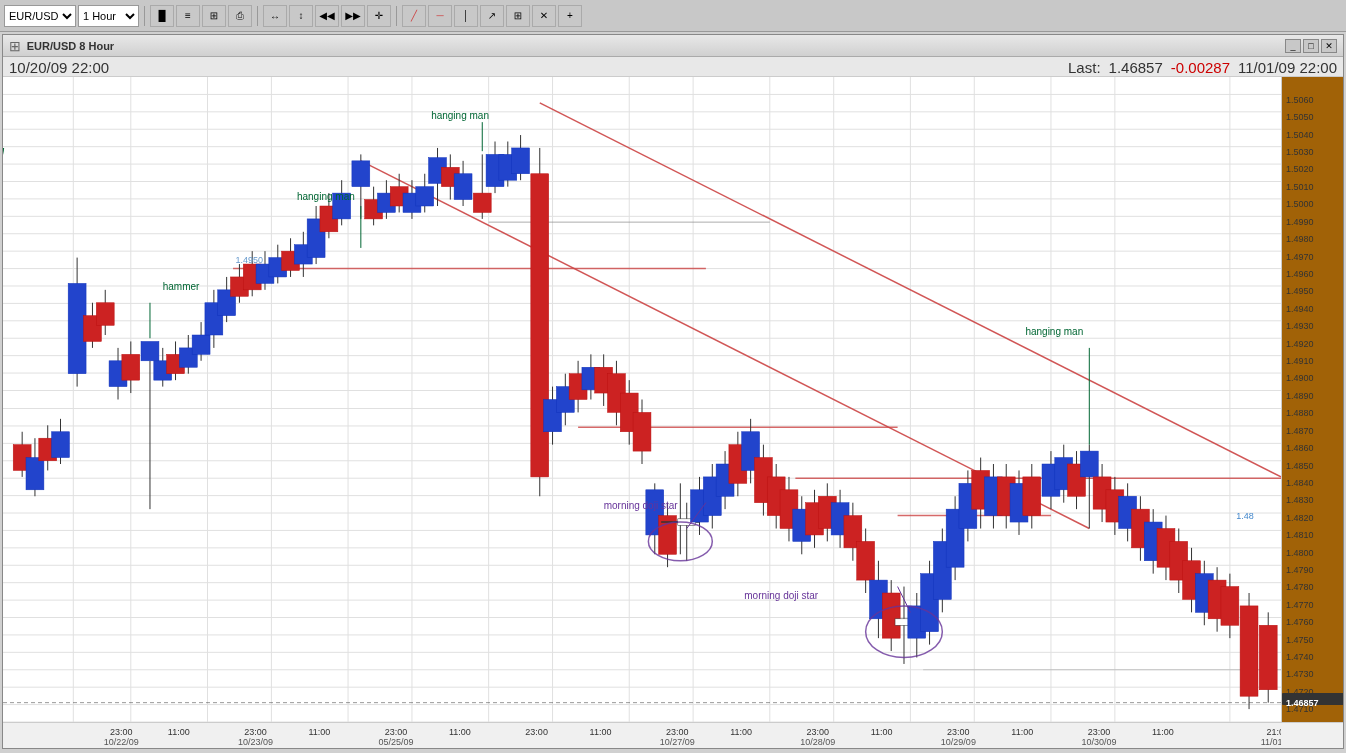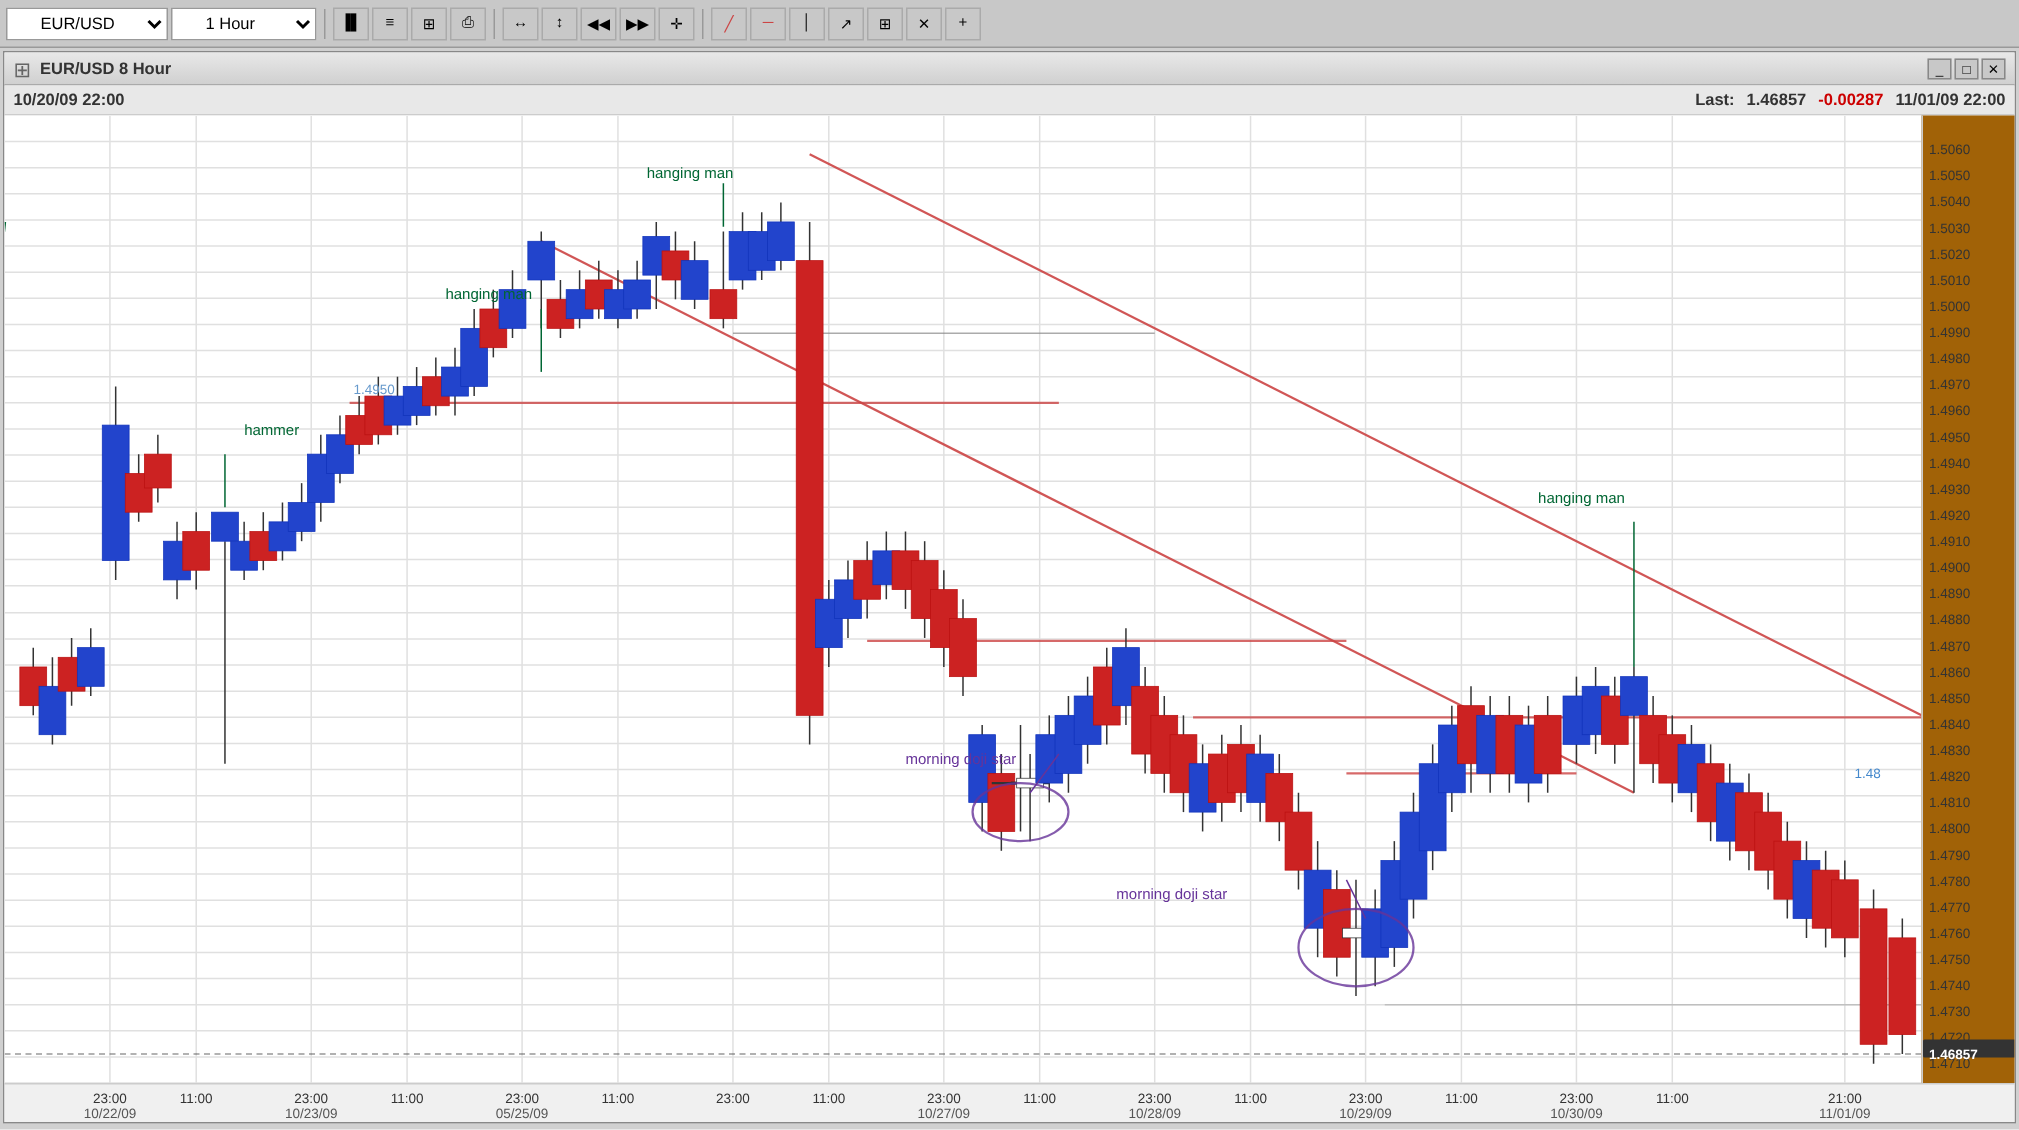--- a/index.html
+++ b/index.html
@@ -13,21 +13,21 @@
       display: flex;
       align-items: center;
       padding: 0 4px;
       gap: 2px;
     }
     .tb-select {
       height: 22px;
       font-size: 11px;
       background: #fff;
       border: 1px solid #999;
-      padding: 0 18px;
+      padding: 0 0;
     }
     .tb-sep {
       width: 1px;
       height: 20px;
       background: #999;
       margin: 0 3px;
     }
     .tb-btn {
       width: 24px;
       height: 22px;
@@ -67,25 +67,24 @@
       display: flex; align-items: center; justify-content: center;
       cursor: pointer;
     }
 
     
     #info-bar {
       background: #e8e8e8;
       border-bottom: 1px solid #ccc;
       height: 20px;
       display: flex;
-      align-items: center;
+      align-items: flex-end;
       padding: 0 6px;
-      font-size: 11px;
+      font-size: 15px;
       justify-content: space-between;
-      font-weight: bold;
     }
     .info-date { color: #333; }
     .info-last { color: #333; }
     .info-change { color: #cc0000; }
     .info-time { color: #333; }
 
     
     #chart-area {
       position: relative;
       display: flex;
@@ -126,20 +125,21 @@
       border-left: 1px solid #ccc;
     }
 
     .x-label {
       position: absolute;
       font-size: 9px;
       color: #333;
       text-align: center;
       transform: translateX(-50%);
       top: 4px;
+      margin-left: 48px;
     }
     .x-label .date { display: block; color: #555; }
   </style>
 </head>
 <body>
 
 <div id="toolbar">
   <select class="tb-select">
     <option>EUR/USD</option>
   </select>

